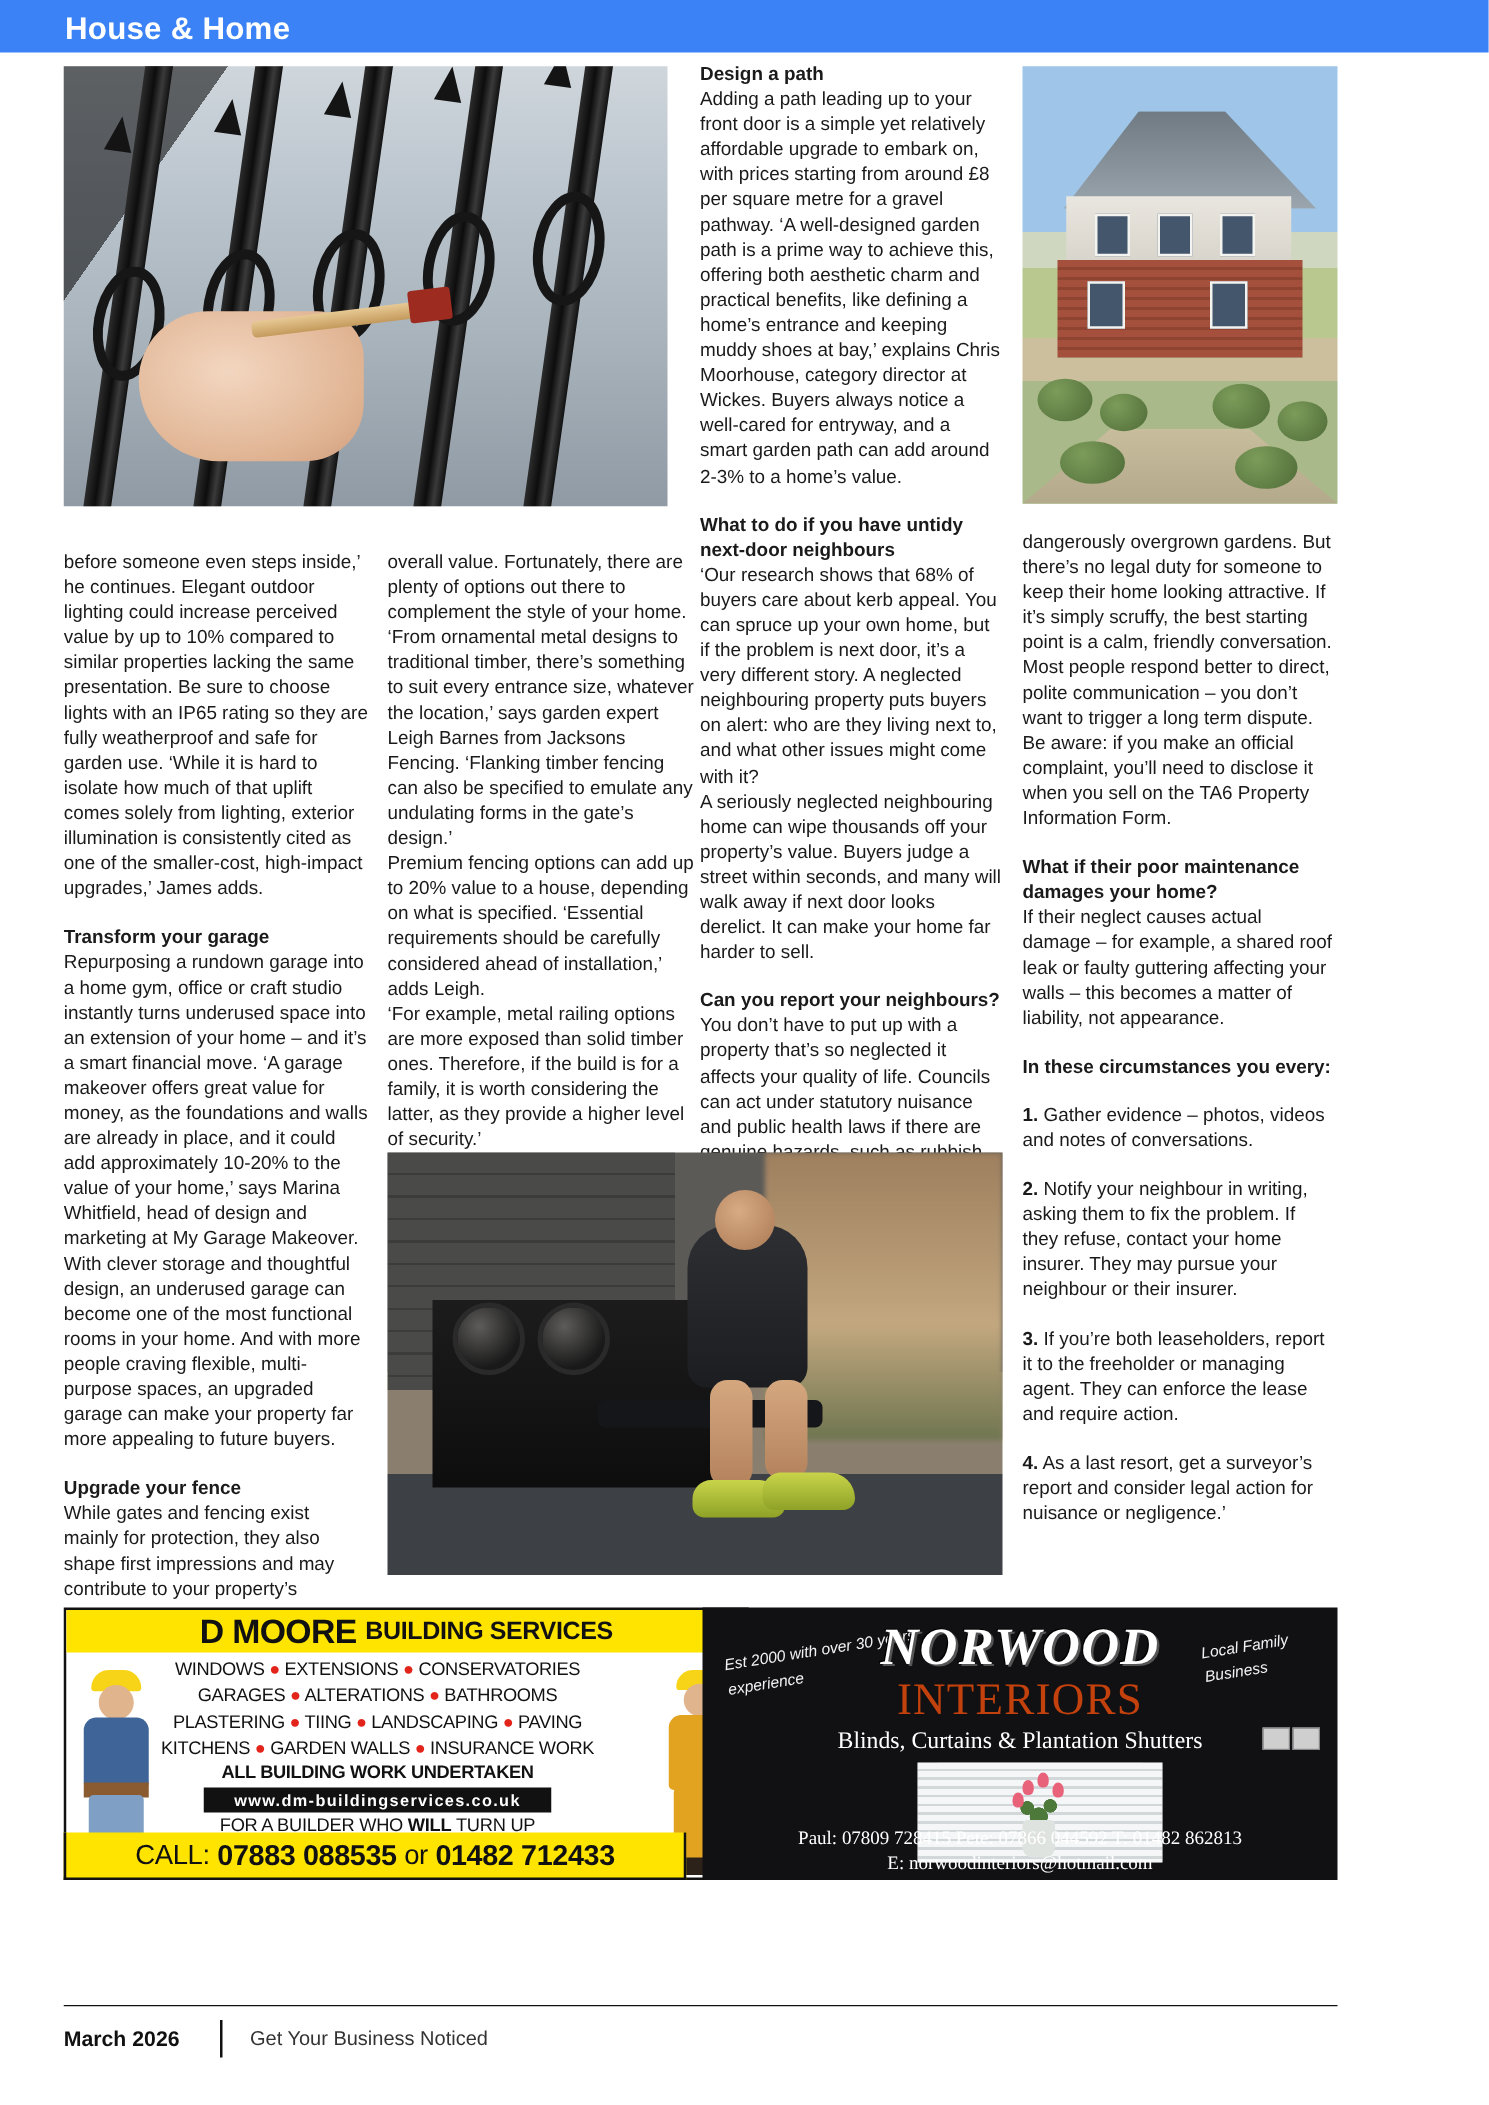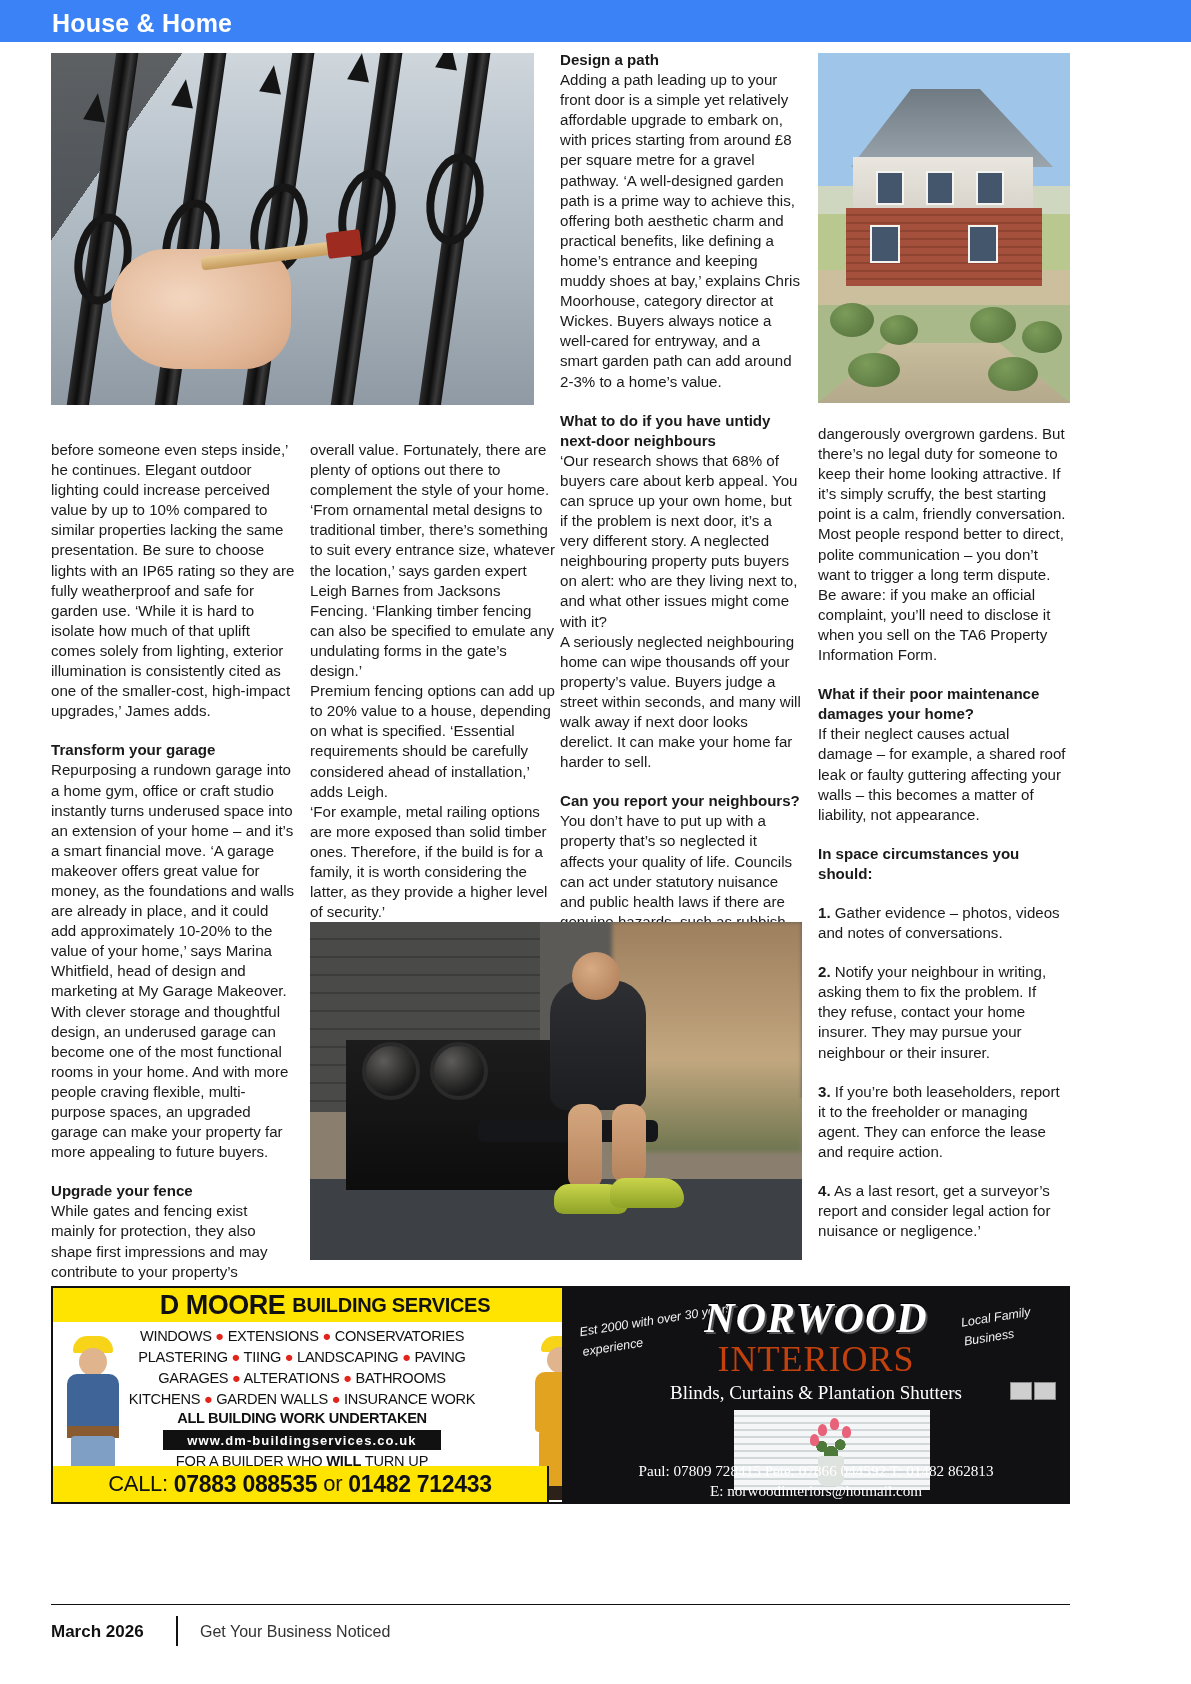--- a/index.html
+++ b/index.html
@@ -370,21 +370,21 @@
     <p class="h-sub">Can you report your neighbours?</p>
     <p>You don’t have to put up with a property that’s so neglected it affects your quality of life. Councils can act under statutory nuisance and public health laws if there are genuine hazards, such as rubbish, vermin, abandoned vehicles or</p>
   </div>
 
   <div class="col" id="col4">
     <p>dangerously overgrown gardens. But there’s no legal duty for someone to keep their home looking attractive. If it’s simply scruffy, the best starting point is a calm, friendly conversation. Most people respond better to direct, polite communication – you don’t want to trigger a long term dispute. Be aware: if you make an official complaint, you’ll need to disclose it when you sell on the TA6 Property Information Form.</p>
     <div class="gap"></div>
     <p class="h-sub">What if their poor maintenance damages your home?</p>
     <p>If their neglect causes actual damage – for example, a shared roof leak or faulty guttering affecting your walls – this becomes a matter of liability, not appearance.</p>
     <div class="gap"></div>
-    <p class="h-sub">In space circumstances you should:</p>
+    <p class="h-sub">In these circumstances you every:</p>
     <div class="gap"></div>
     <p><b>1.</b><span> Gather evidence – photos, videos and notes of conversations.</span></p>
     <div class="gap"></div>
     <p><b>2.</b><span> Notify your neighbour in writing, asking them to fix the problem. If they refuse, contact your home insurer. They may pursue your neighbour or their insurer.</span></p>
     <div class="gap"></div>
     <p><b>3.</b><span> If you’re both leaseholders, report it to the freeholder or managing agent. They can enforce the lease and require action.</span></p>
     <div class="gap"></div>
     <p><b>4.</b><span> As a last resort, get a surveyor’s report and consider legal action for nuisance or negligence.’</span></p>
   </div>
 
@@ -404,22 +404,22 @@
   </div>
 
   <div id="ad-dmoore">
     <div class="ym-bar">
       <span class="big">D MOORE</span>
       <span class="small">BUILDING SERVICES</span>
     </div>
 
     <div class="services">
       <div id="svc1"><span>WINDOWS</span> <span class="dot">●</span> <span>EXTENSIONS</span> <span class="dot">●</span> <span>CONSERVATORIES</span></div>
+      <div id="svc3"><span>GARAGES</span> <span class="dot">●</span> <span>ALTERATIONS</span> <span class="dot">●</span> <span>BATHROOMS</span></div>
       <div id="svc2"><span>PLASTERING</span> <span class="dot">●</span> <span>TIING</span> <span class="dot">●</span> <span>LANDSCAPING</span> <span class="dot">●</span> <span>PAVING</span></div>
-      <div id="svc3"><span>GARAGES</span> <span class="dot">●</span> <span>ALTERATIONS</span> <span class="dot">●</span> <span>BATHROOMS</span></div>
       <div id="svc4"><span>KITCHENS</span> <span class="dot">●</span> <span>GARDEN WALLS</span> <span class="dot">●</span> <span>INSURANCE WORK</span></div>
     </div>
 
     <div class="allwork">ALL BUILDING WORK UNDERTAKEN</div>
     <div class="webbar">www.dm-buildingservices.co.uk</div>
     <div class="builderline"><span>FOR A BUILDER WHO </span><b>WILL</b><span> TURN UP</span></div>
     <div class="quotes">FREE COMPETITIVE QUOTES ● ALL WORK GUARANTEED</div>
 
     <div class="builder" style="left:6px; width:68px; height:168px;">
       <div class="hat" style="left:14px; top:2px; width:40px; height:17px;"></div>

